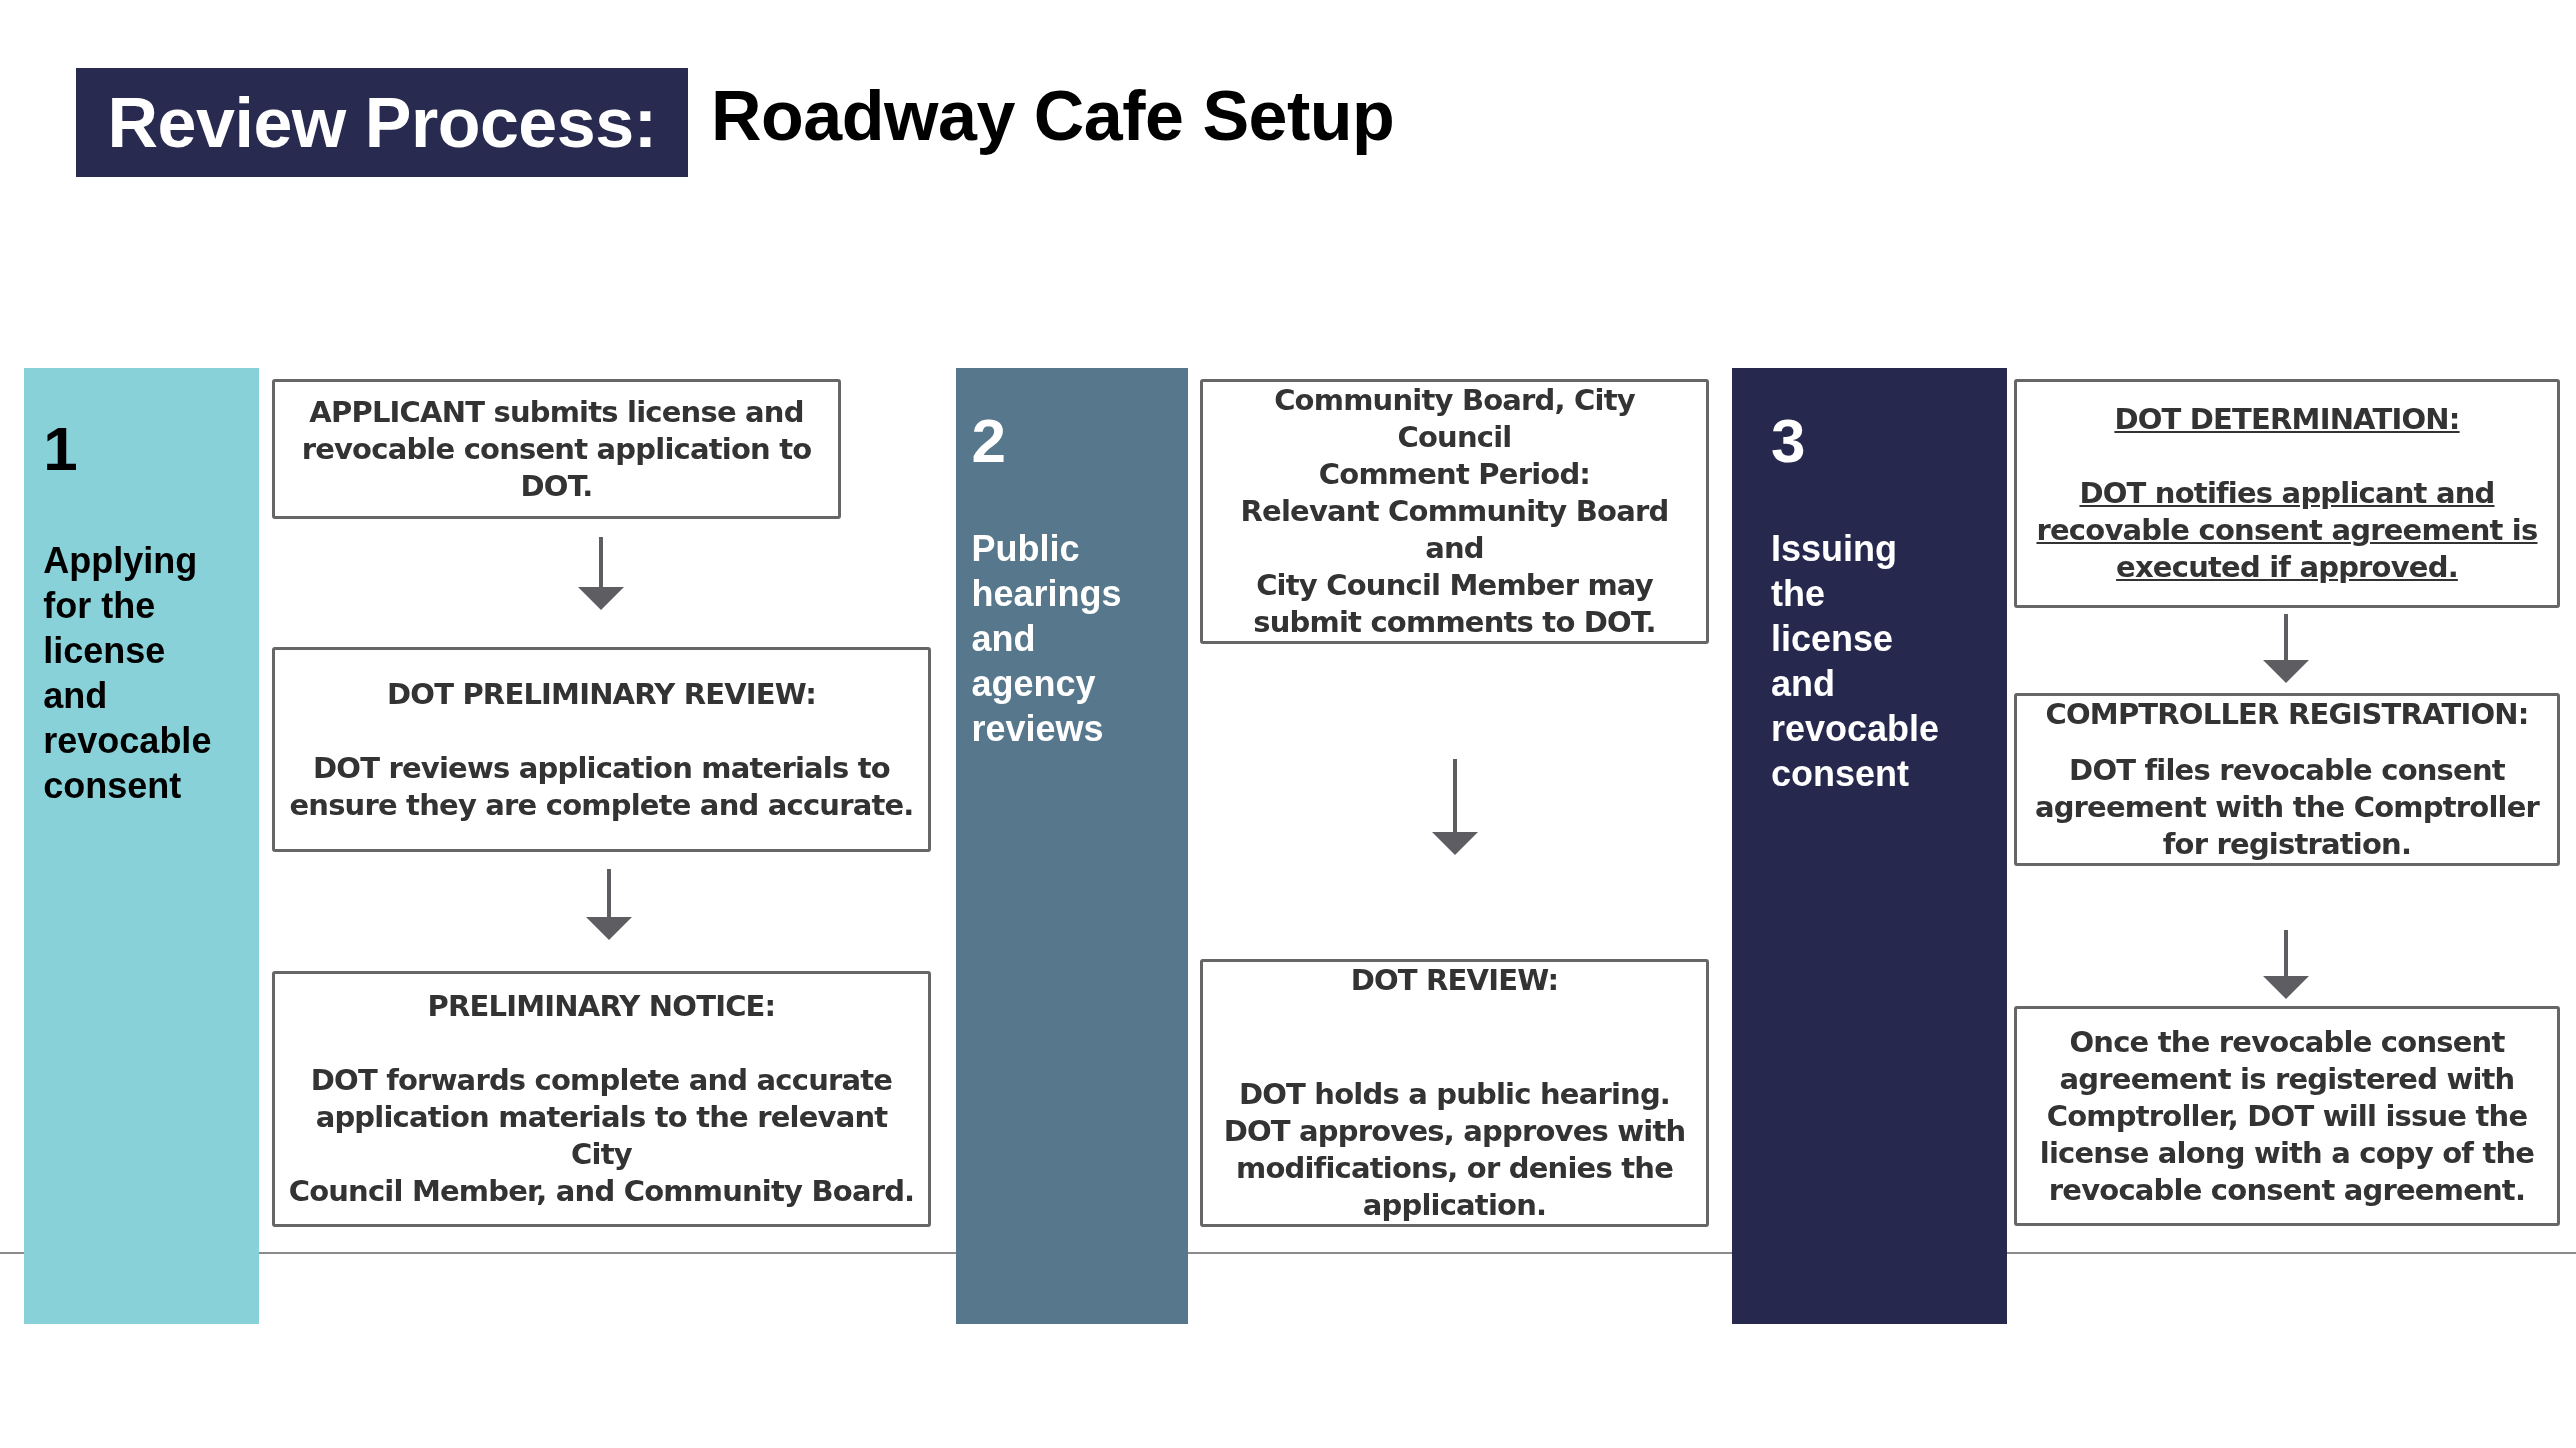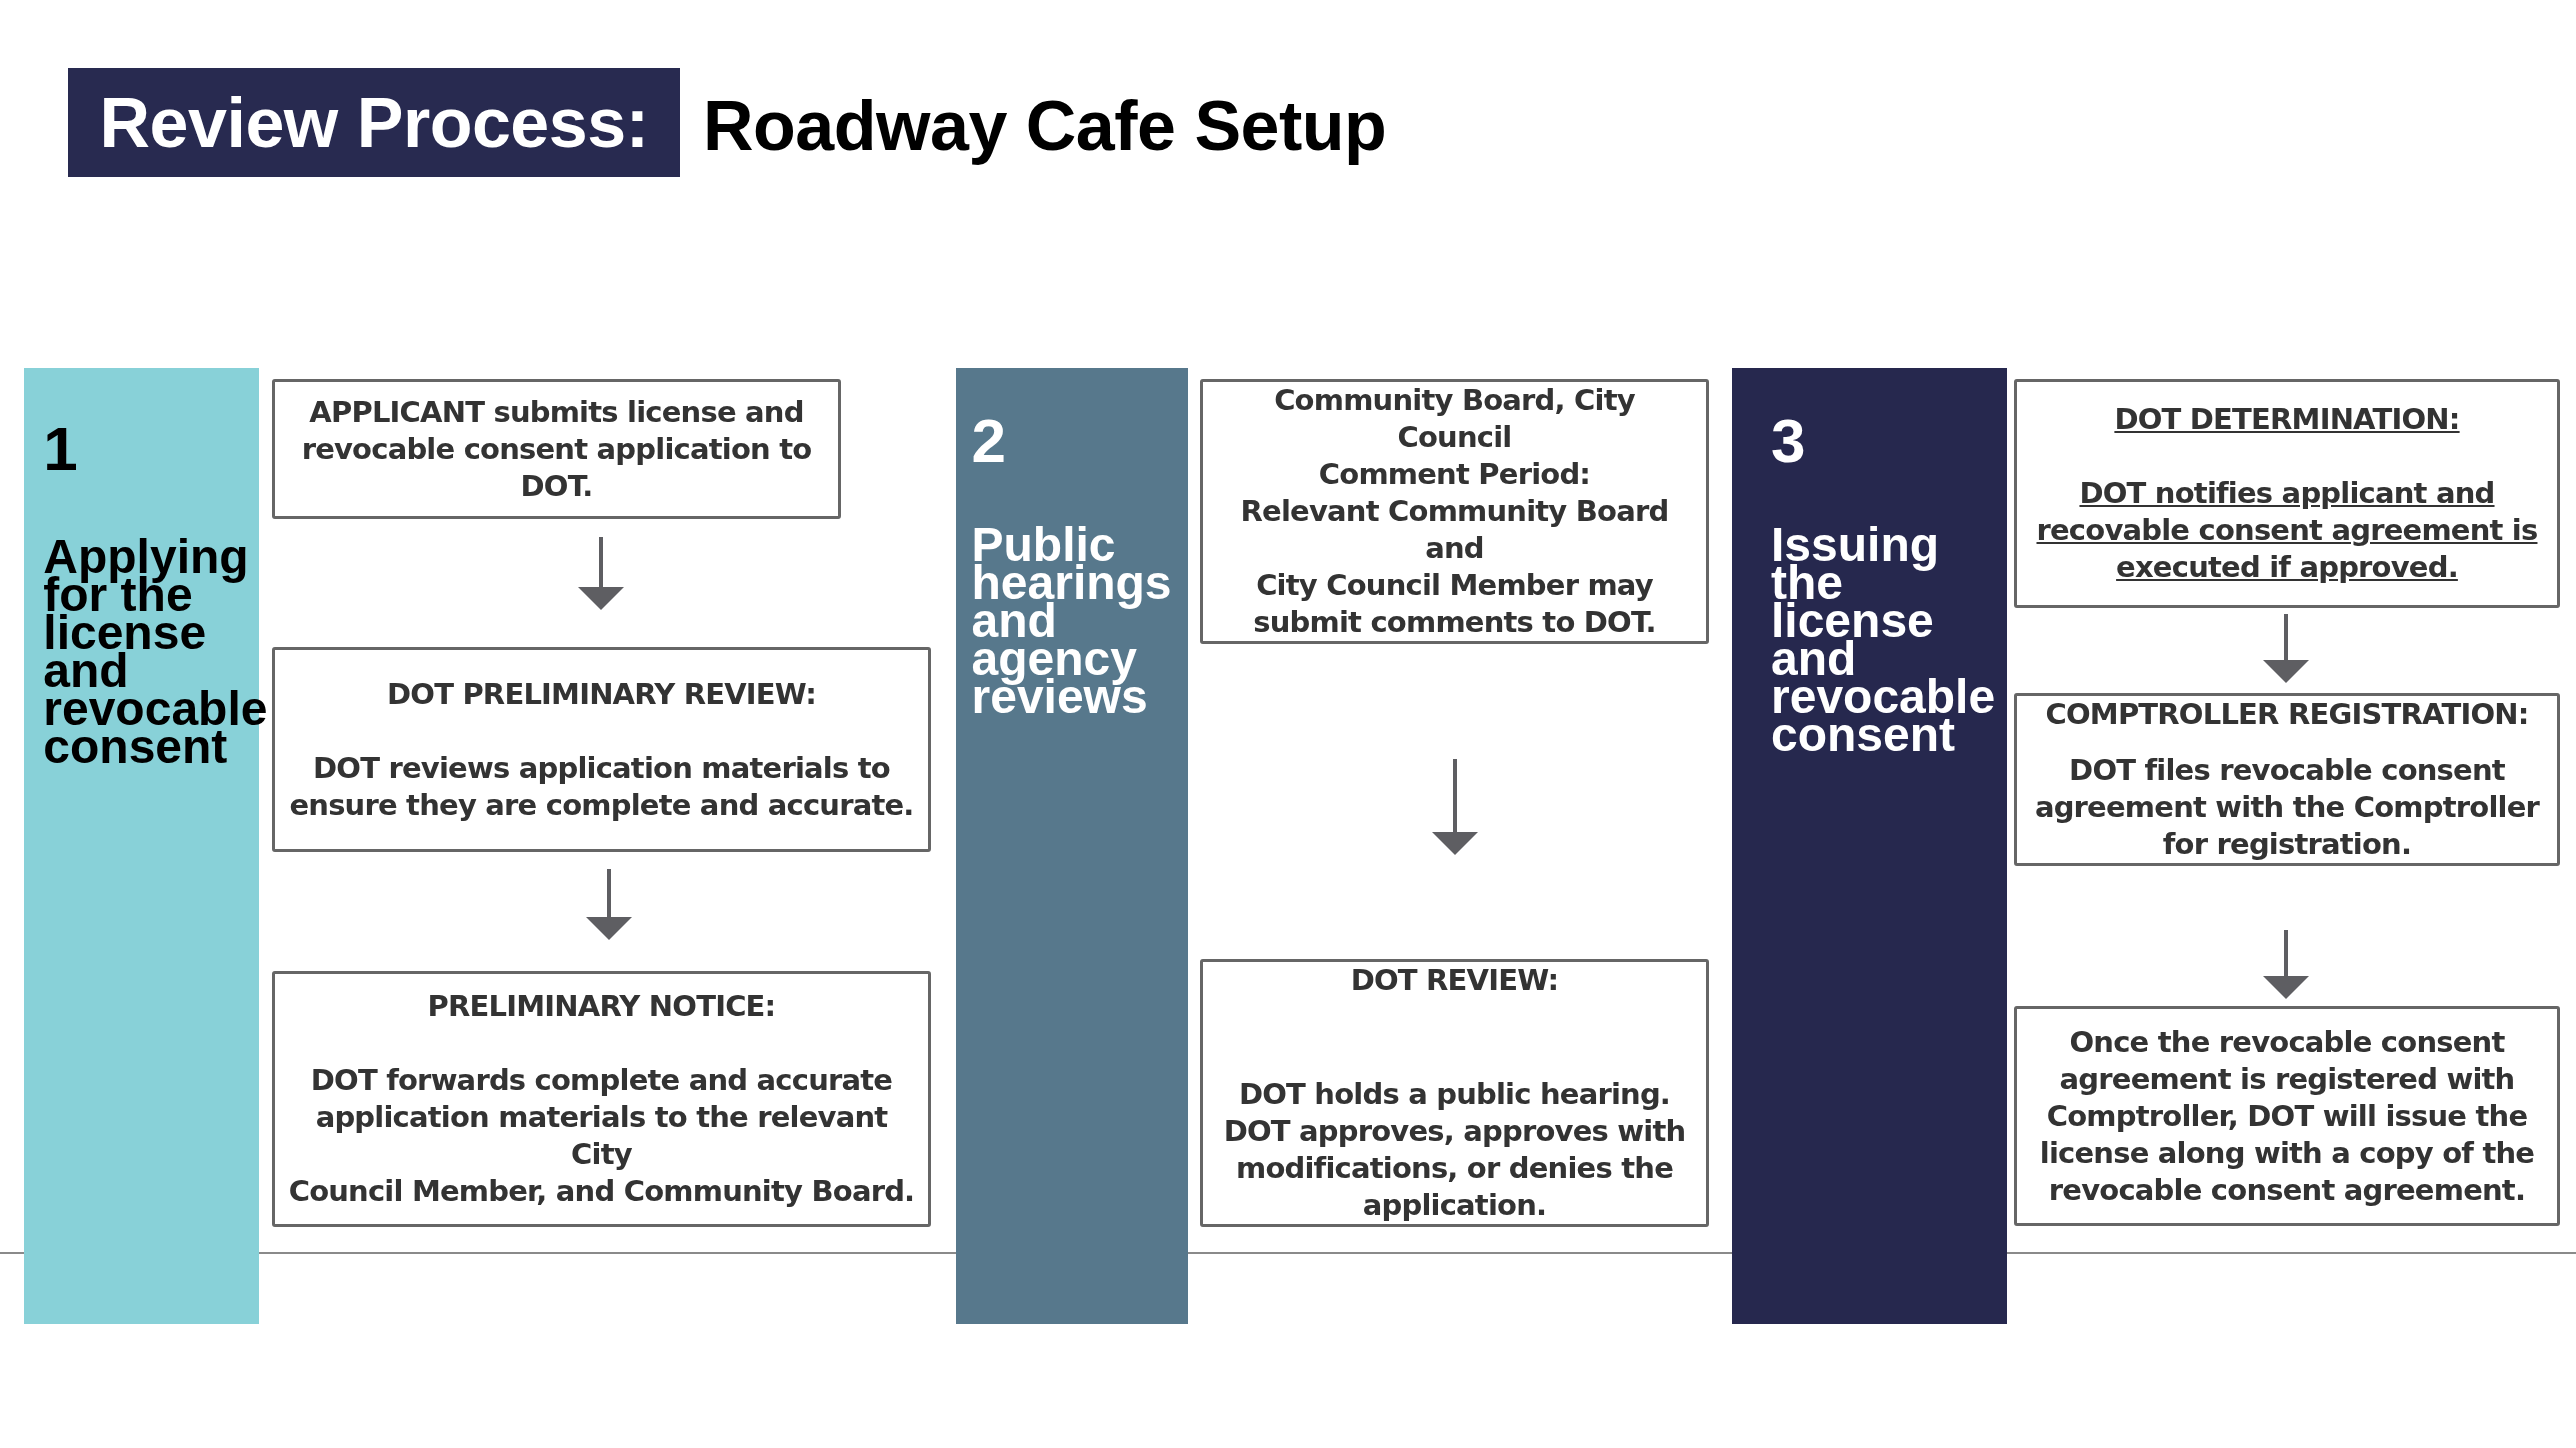--- a/index.html
+++ b/index.html
@@ -9,25 +9,25 @@
     }
     body {
       width: 2576px;
       height: 1449px;
       position: relative;
       overflow: hidden;
       font-family: "Liberation Sans", sans-serif;
     }
     .title-wrap {
       position: absolute;
-      left: 68px;
+      left: 76px;
       top: 68px;
       height: 109px;
       display: flex;
-      align-items: center;
+      align-items: flex-start;
     }
     .title-box {
       background: #282a50;
       color: #ffffff;
       height: 109px;
       width: 612px;
       display: flex;
       align-items: center;
       justify-content: center;
       font-weight: bold;
@@ -62,23 +62,23 @@
       position: absolute;
       left: 19.3px;
       top: 50px;
       font-size: 62px;
       font-weight: bold;
       line-height: 1;
     }
     .phase-label {
       position: absolute;
       left: 19.3px;
-      font-size: 48px;
-      font-weight: bold;
-      line-height: 38px;
+      font-size: 36px;
+      font-weight: bold;
+      line-height: 45px;
       white-space: pre-line;
     }
     .box {
       position: absolute;
       background: #ffffff;
       border: 3.9px solid #666666;
       border-radius: 2.9px;
       box-sizing: border-box;
       display: flex;
       flex-direction: column;

